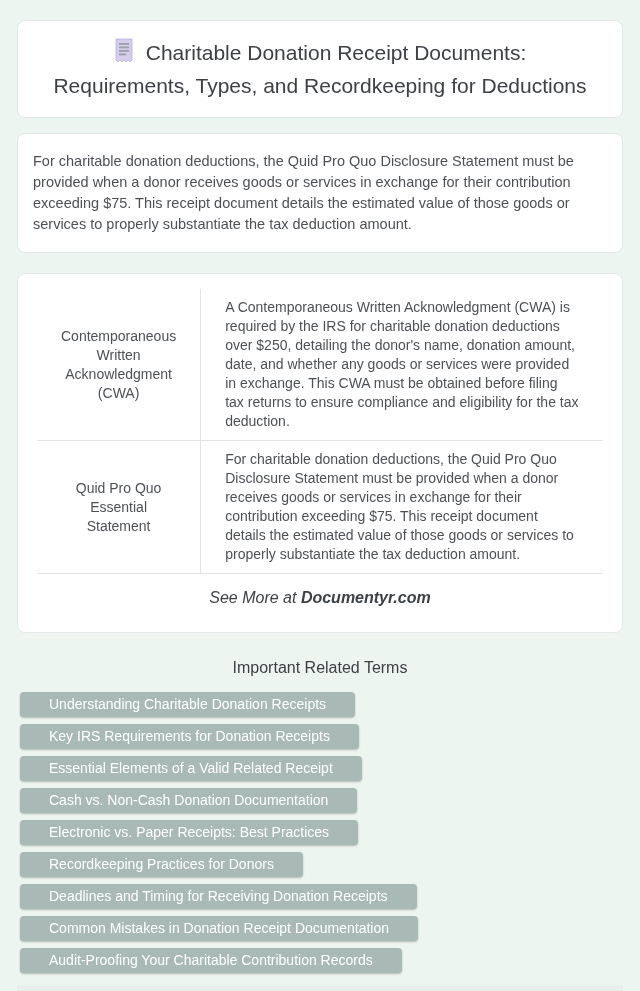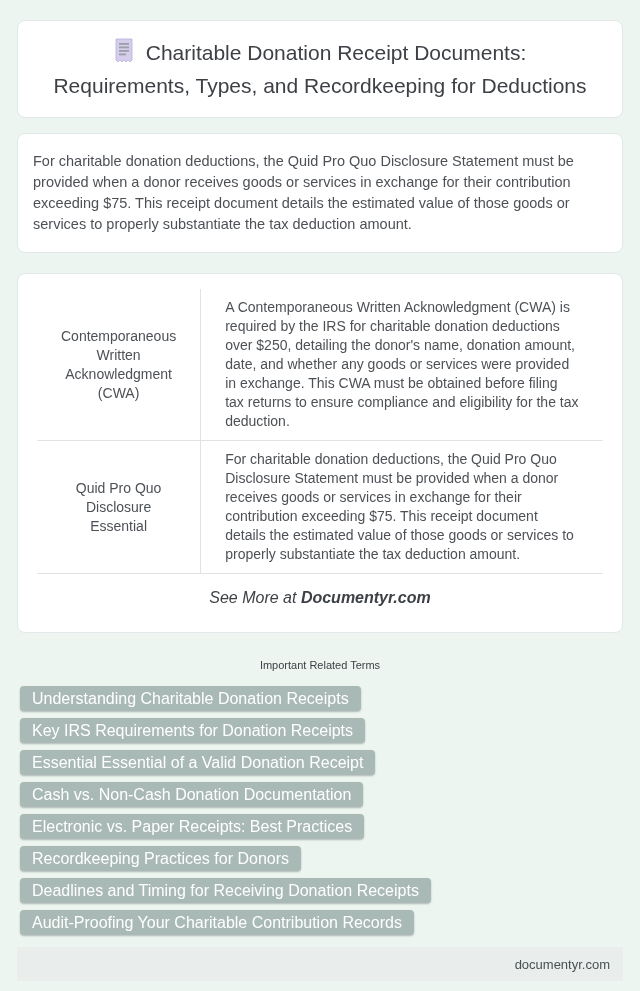--- a/index.html
+++ b/index.html
@@ -86,36 +86,36 @@
     text-align:center;
     font-size:16px;
     font-style:italic;
     color:var(--heading-text);
   }
   .see-more .brand{font-weight:bold;}
   
   .related-heading{
     margin:26px 0 15px;
     text-align:center;
-    font-size:11px;
+    font-size:16px;
     font-weight:400;
     color:var(--heading-text);
   }
   .tags{
     display:flex;
     flex-wrap:wrap;
     gap:7px 6px;
     padding:0 3px;
   }
   .tag{
     background:var(--tag-bg);
     color:var(--tag-text);
-    font-size:16px;
+    font-size:14px;
     line-height:13px;
-    padding:6px 12px;
+    padding:6px 29px;
     border-radius:4px;
     box-shadow:0 1px 2px rgba(0,0,0,0.25);
     cursor:pointer;
     white-space:nowrap;
   }
   
   .footer-bar{
     margin:12px 17px 0;
     height:34px;
     background:var(--footer-bg);
@@ -152,40 +152,41 @@
   </div>
 
   <div class="card glossary-card">
     <table class="glossary">
       <tbody>
         <tr>
           <td class="term-cell">Contemporaneous Written Acknowledgment (CWA)</td>
           <td class="desc-cell">A Contemporaneous Written Acknowledgment (CWA) is required by the IRS for charitable donation deductions over $250, detailing the donor's name, donation amount, date, and whether any goods or services were provided in exchange. This CWA must be obtained before filing tax returns to ensure compliance and eligibility for the tax deduction.</td>
         </tr>
         <tr>
-          <td class="term-cell">Quid Pro Quo Disclosure Essential</td>
+          <td class="term-cell">Quid Pro Quo Essential Statement</td>
           <td class="desc-cell">For charitable donation deductions, the Quid Pro Quo Disclosure Statement must be provided when a donor receives goods or services in exchange for their contribution exceeding $75. This receipt document details the estimated value of those goods or services to properly substantiate the tax deduction amount.</td>
         </tr>
       </tbody>
     </table>
     <div class="see-more">
       <span>See More at </span><span class="brand">Documentyr.com</span>
     </div>
   </div>
 
   <h2 class="related-heading">Important Related Terms</h2>
 
   <div class="tags">
     <span class="tag">Understanding Charitable Donation Receipts</span>
     <span class="tag">Key IRS Requirements for Donation Receipts</span>
-    <span class="tag">Essential Essential of a Valid Donation Receipt</span>
+    <span class="tag">Essential Elements of a Valid Related Receipt</span>
     <span class="tag">Cash vs. Non-Cash Donation Documentation</span>
     <span class="tag">Electronic vs. Paper Receipts: Best Practices</span>
     <span class="tag">Recordkeeping Practices for Donors</span>
     <span class="tag">Deadlines and Timing for Receiving Donation Receipts</span>
+    <span class="tag">Common Mistakes in Donation Receipt Documentation</span>
     <span class="tag">Audit-Proofing Your Charitable Contribution Records</span>
   </div>
 
 </div>
 
 <div class="footer-bar">
   <span>documentyr.com</span>
 </div>
 <div class="bottom-space"></div>
 

